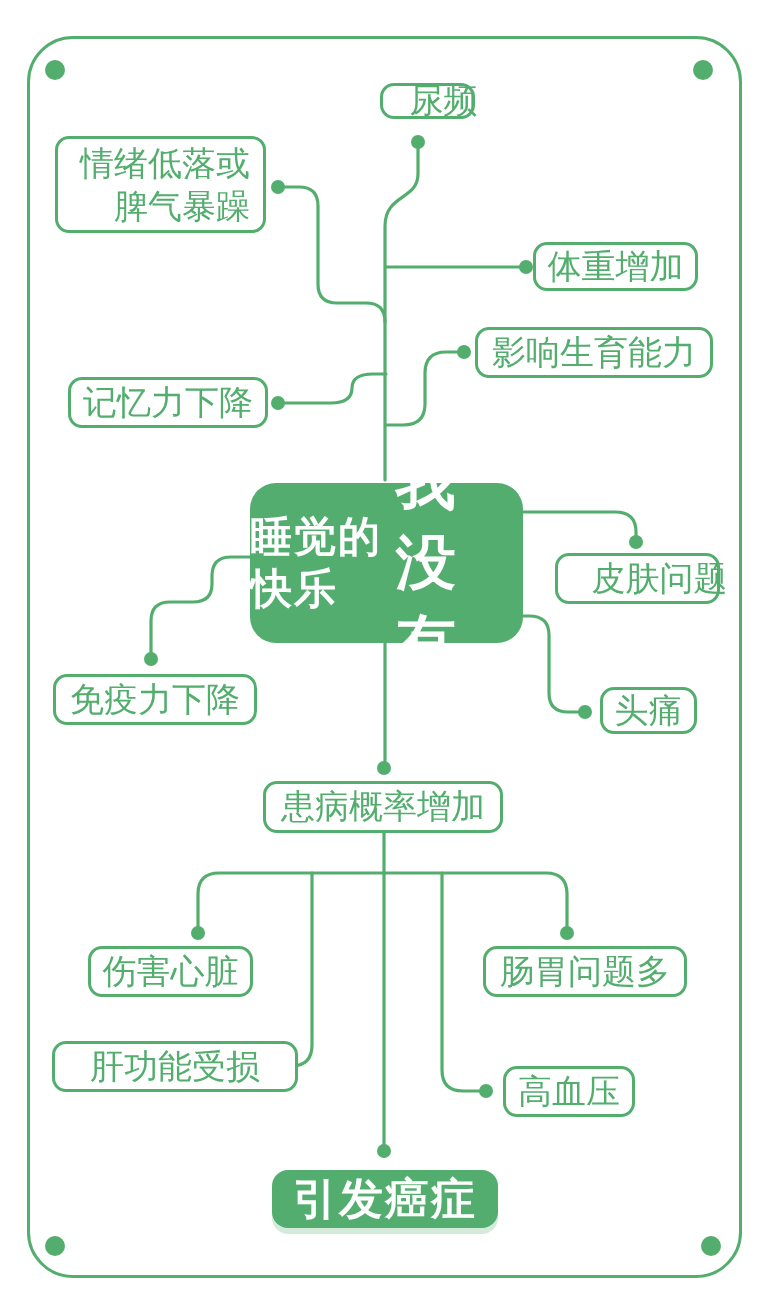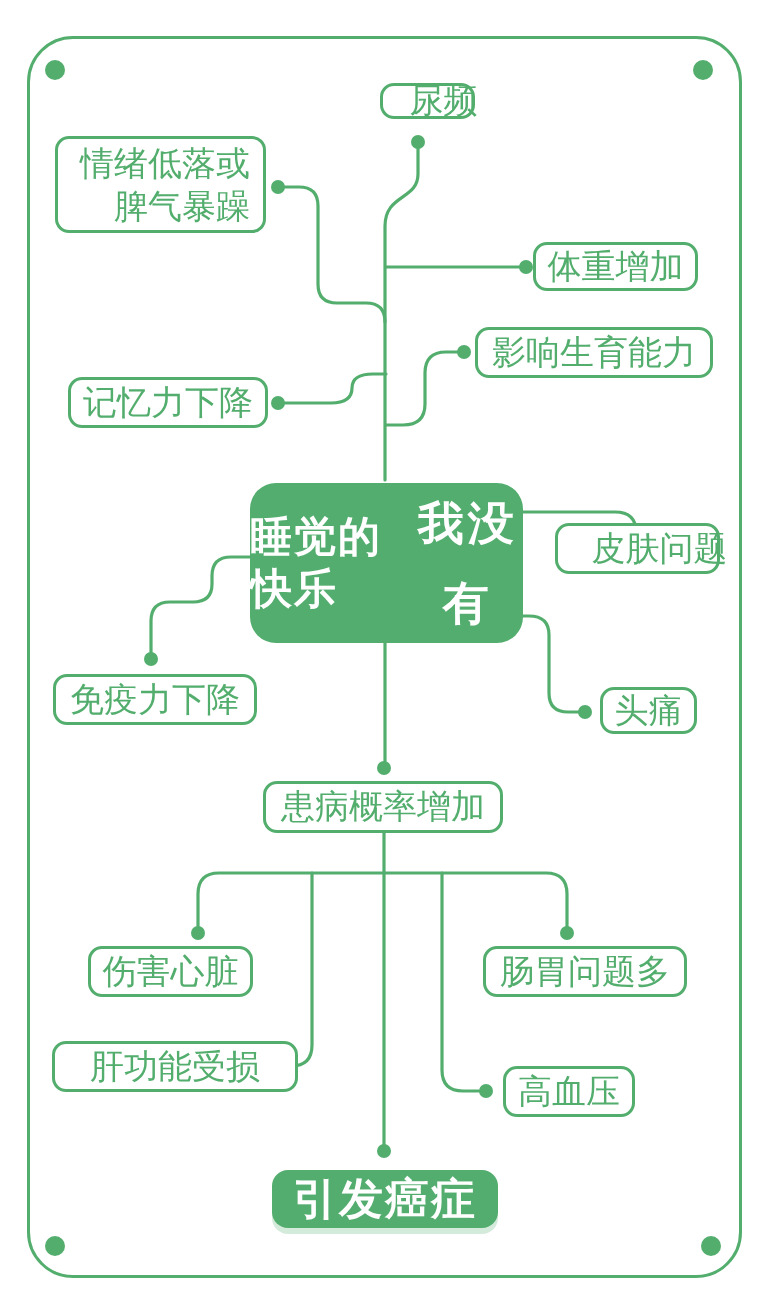--- a/index.html
+++ b/index.html
@@ -28,21 +28,21 @@
     flex-direction:column;align-items:flex-end;justify-content:center;
     padding-right:13px;line-height:43px;white-space:nowrap;
   }
   .center-box{
     position:absolute;left:250px;top:483px;width:273px;height:160px;
     box-sizing:border-box;background:var(--gfill);border-radius:26px;
     display:flex;flex-direction:row;align-items:center;justify-content:center;
     color:#ffffff;font-weight:bold;
   }
   .center-line1{font-size:42px;line-height:52px;letter-spacing:2px;}
-  .center-line2{font-size:46px;line-height:80px;letter-spacing:4px;text-align:center;}
+  .center-line2{font-size:60px;line-height:80px;letter-spacing:4px;}
   .bottom-box{
     position:absolute;left:272px;top:1170px;width:226px;height:58px;
     box-sizing:border-box;background:var(--gfill);border-radius:16px;
     display:flex;align-items:center;justify-content:center;
     color:#ffffff;font-weight:bold;font-size:44px;letter-spacing:2px;
     box-shadow:0 6px 0 rgba(83,174,110,0.25);
   }
 </style>
 </head>
 <body>
@@ -106,21 +106,21 @@
 
 <div class="node" style="left:68px;top:377px;width:200px;height:51px;">
   <span>记忆力下降</span>
 </div>
 
 <div class="center-box">
   <div class="center-line1">睡觉的快乐</div>
   <div class="center-line2">我没有</div>
 </div>
 
-<div class="node" style="left:555px;top:523px;width:165px;height:51px;padding-left:44px;">
+<div class="node" style="left:555px;top:553px;width:165px;height:51px;padding-left:44px;">
   <span>皮肤问题</span>
 </div>
 
 <div class="node" style="left:53px;top:674px;width:204px;height:51px;">
   <span>免疫力下降</span>
 </div>
 
 <div class="node" style="left:600px;top:687px;width:97px;height:47px;">
   <span>头痛</span>
 </div>

